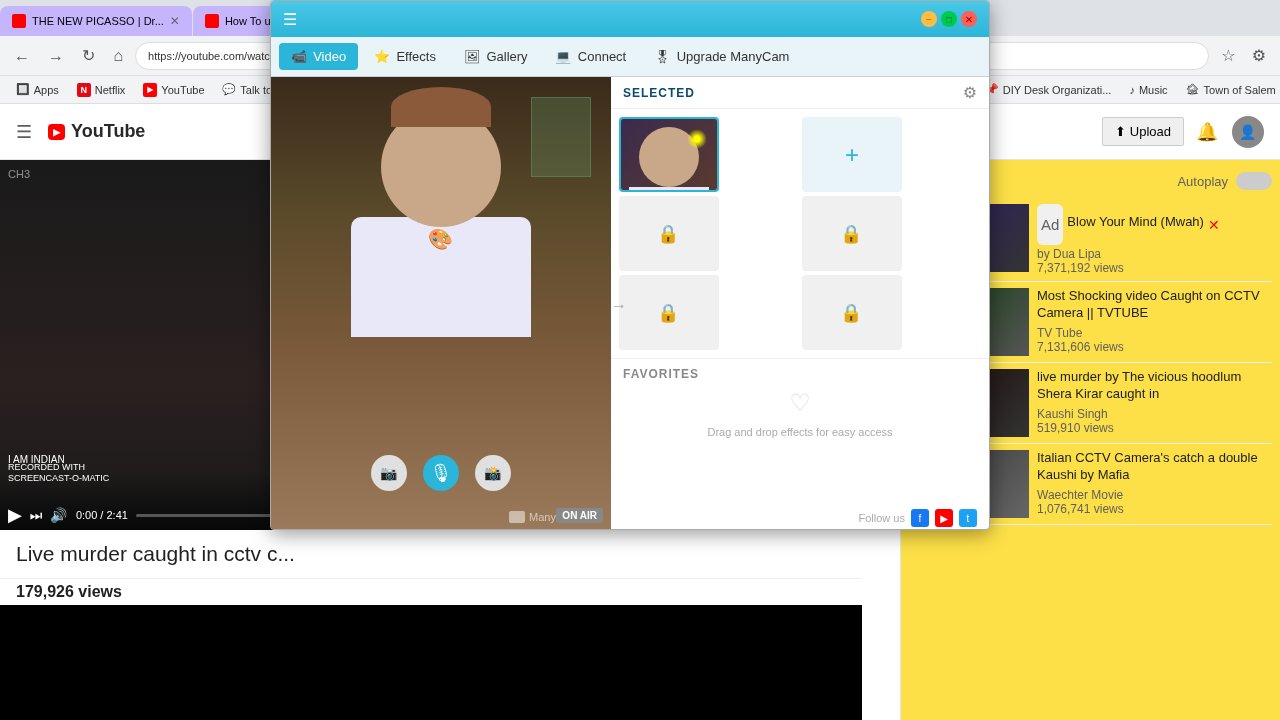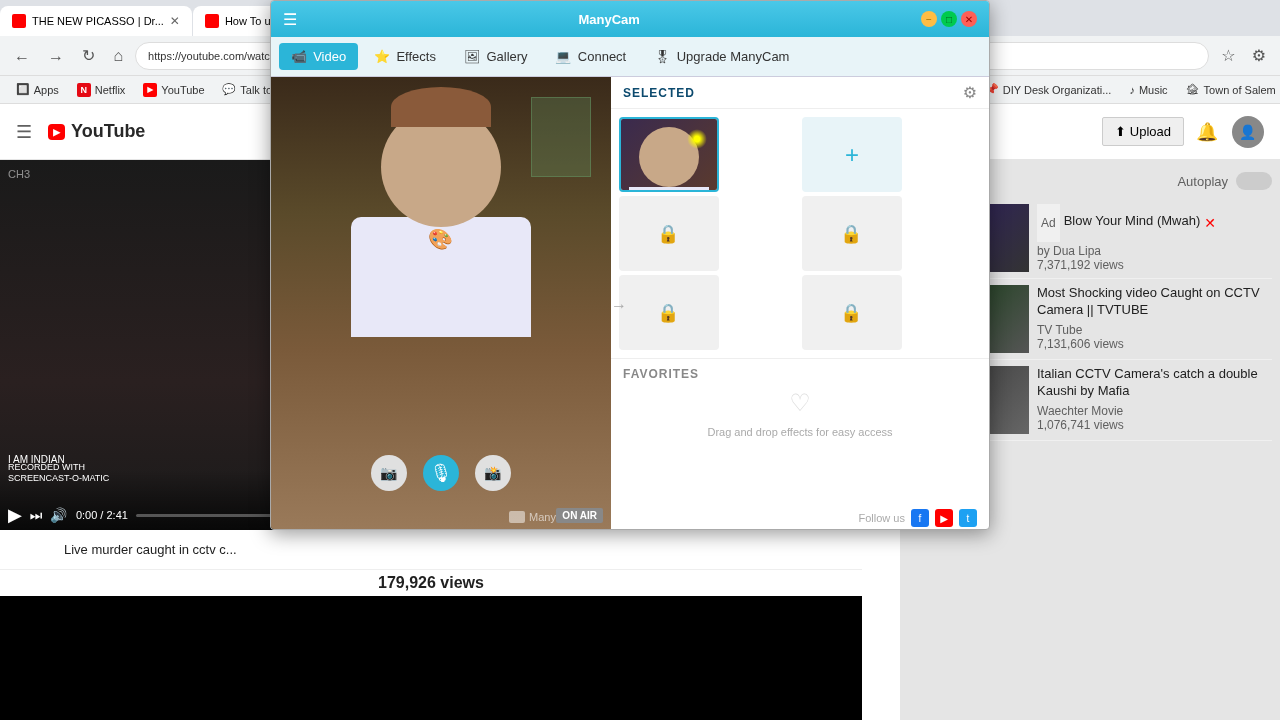--- a/index.html
+++ b/index.html
@@ -1,18 +1,18 @@
 <!DOCTYPE html>
 <html><head>
   <meta charset="utf-8">
   <style>
     * { margin: 0; padding: 0; box-sizing: border-box; }
     body { font-family: Arial, sans-serif; font-size: 12px; background: #f0f0f0; width: 1280px; height: 720px; overflow: hidden; }
     .tab-bar { display: flex; align-items: center; height: 36px; background: #dee1e6; padding: 6px 0 0 0; }
-    .tab { display: flex; align-items: center; height: 30px; padding: 0 12px; font-size: 11px; background: #ffffff; border-radius: 8px 8px 0 0; margin-right: 1px; gap: 6px; max-width: 200px; }
+    .tab { display: flex; align-items: center; height: 30px; padding: 0 12px; font-size: 11px; background: #c4b5fd; border-radius: 8px 8px 0 0; margin-right: 1px; gap: 6px; max-width: 200px; }
     .tab.active { background: #fff; }
     .tab-favicon { width: 14px; height: 14px; border-radius: 2px; flex-shrink: 0; }
     .tab-title { overflow: hidden; text-overflow: ellipsis; white-space: nowrap; flex: 1; }
     .tab-close { color: #666; font-size: 12px; cursor: pointer; }
     .tab-new { background: none; border: none; font-size: 18px; color: #666; padding: 0 8px; cursor: pointer; }
 
     .nav-bar { display: flex; align-items: center; height: 40px; background: #f1f3f4; padding: 0 8px; gap: 6px; border-bottom: 1px solid #ddd; }
     .nav-btn { background: none; border: none; cursor: pointer; color: #555; font-size: 16px; padding: 4px 6px; border-radius: 4px; }
     .address-bar { flex: 1; height: 28px; border: 1px solid #ddd; border-radius: 14px; background: #fff; padding: 0 12px; font-size: 11px; color: #333; display: flex; align-items: center; }
     .nav-actions { display: flex; gap: 4px; }
@@ -45,33 +45,33 @@
     .video-player { width: 100%; height: 370px; background: #222; position: relative; display: flex; align-items: center; justify-content: center; }
     .video-bg { width: 100%; height: 100%; background: linear-gradient(135deg, #1a1a2e 0%, #16213e 50%, #0f3460 100%); position: relative; overflow: hidden; }
     .video-overlay { position: absolute; bottom: 0; left: 0; right: 0; background: linear-gradient(transparent, rgba(0,0,0,0.7)); height: 60px; }
     .video-controls { position: absolute; bottom: 0; left: 0; right: 0; display: flex; align-items: center; padding: 4px 8px; gap: 8px; color: #fff; font-size: 12px; }
     .play-btn { font-size: 18px; cursor: pointer; }
     .time-display { font-size: 11px; }
     .progress-bar { flex: 1; height: 3px; background: rgba(255,255,255,0.3); border-radius: 2px; }
     .progress-fill { height: 100%; background: #f00; width: 0%; border-radius: 2px; }
     .vol-icon { font-size: 14px; cursor: pointer; }
     .video-info { padding: 12px 16px; background: #fff; }
-    .video-title { font-size: 13px; font-weight: normal; color: #212121; margin-left: 48px; }
-
-    
-    .yt-sidebar { width: 380px; background: #e5e5e5; border-left: 1px solid #e5e5e5; overflow-y: auto; padding: 8px; }
+    .video-title { font-size: 21px; font-weight: normal; color: #212121; }
+
+    
+    .yt-sidebar { width: 380px; background: #fde047; border-left: 1px solid #e5e5e5; overflow-y: auto; padding: 8px; }
     .autoplay-row { display: flex; align-items: center; justify-content: flex-end; gap: 8px; padding: 4px 0 8px; font-size: 13px; color: #606060; }
     .toggle-switch { width: 36px; height: 18px; background: #ccc; border-radius: 9px; position: relative; cursor: pointer; }
     .sidebar-video { display: flex; gap: 8px; padding: 6px 0; border-bottom: 1px solid #f0f0f0; cursor: pointer; }
     .sv-thumb { width: 120px; height: 68px; background: #333; flex-shrink: 0; position: relative; }
     .sv-info { flex: 1; }
     .sv-title { font-size: 13px; color: #212121; line-height: 1.3; margin-bottom: 4px; }
     .sv-channel { font-size: 12px; color: #606060; }
     .sv-views { font-size: 12px; color: #606060; }
-    .sv-ad-badge { font-size: 12px; color: #606060; background: #f0f0f0; padding: 12px 4px; border-radius: 0; }
+    .sv-ad-badge { font-size: 15px; color: #606060; background: #f0f0f0; padding: 12px 4px; border-radius: 6px; }
     .thumb-1 { background: linear-gradient(135deg, #1a1a2e, #444); }
     .thumb-2 { background: linear-gradient(135deg, #2d1b69, #333); }
     .thumb-3 { background: linear-gradient(135deg, #0d3b0d, #555); }
     .thumb-4 { background: linear-gradient(135deg, #1a0505, #333); }
     .thumb-5 { background: linear-gradient(135deg, #333, #666); }
 
     
     .manycam-window { position: absolute; top: 0; left: 270px; width: 720px; height: 530px; background: #fff; border: 1px solid #aaa; box-shadow: 0 4px 20px rgba(0,0,0,0.4); z-index: 100; border-radius: 4px; overflow: hidden; }
     .mc-titlebar { display: flex; align-items: center; justify-content: space-between; height: 36px; background: linear-gradient(180deg, #4ac8e8 0%, #2bb5d8 100%); padding: 0 12px; }
     .mc-title { font-size: 13px; color: #fff; font-weight: bold; flex: 1; text-align: center; }
@@ -117,21 +117,21 @@
     .mc-fav-label { font-size: 12px; color: #888; font-weight: bold; letter-spacing: 1px; margin-bottom: 8px; }
     .mc-fav-heart { font-size: 24px; color: #ddd; margin: 8px auto; display: block; text-align: center; }
     .mc-fav-desc { font-size: 11px; color: #aaa; text-align: center; line-height: 1.4; }
     .mc-follow { font-size: 11px; color: #aaa; text-align: right; padding: 4px 12px; display: flex; align-items: center; justify-content: flex-end; gap: 6px; }
     .mc-social-icon { width: 18px; height: 18px; border-radius: 3px; display: inline-flex; align-items: center; justify-content: center; font-size: 10px; color: #fff; cursor: pointer; }
     .mc-fb { background: #1877f2; }
     .mc-yt { background: #ff0000; }
     .mc-tw { background: #1da1f2; }
 
     
-    .views-bar { background: #fff; padding: 4px 16px; border-top: 1px solid #eee; display: flex; justify-content: center; }
+    .views-bar { background: #fff; padding: 4px 16px; border-top: 1px solid #eee; display: flex; justify-content: flex-start; }
     .views-count { font-size: 16px; color: #212121; font-weight: bold; }
 
     .ad-close { color: #ff0000; font-size: 14px; cursor: pointer; }
   </style>
 </head>
 <body>
 
 <div>
 
   <div class="tab-bar">
@@ -310,38 +310,45 @@
 
       <div class="sidebar-video">
         <div class="sv-thumb thumb-3"></div>
         <div class="sv-info">
           <div class="sv-title">Most Shocking video Caught on CCTV Camera || TVTUBE</div>
           <div class="sv-channel">TV Tube</div>
           <div class="sv-views">7,131,606 views</div>
         </div>
       </div>
 
+      <div class="sidebar-video">
+        <div class="sv-thumb thumb-4"></div>
+        <div class="sv-info">
+          <div class="sv-title">live murder by The vicious hoodlum Shera Kirar caught in</div>
+          <div class="sv-channel">Kaushi Singh</div>
+          <div class="sv-views">519,910 views</div>
+        </div>
+      </div>
 
       <div class="sidebar-video">
         <div class="sv-thumb thumb-5"></div>
         <div class="sv-info">
           <div class="sv-title">Italian CCTV Camera's catch a double Kaushi by Mafia</div>
           <div class="sv-channel">Waechter Movie</div>
           <div class="sv-views">1,076,741 views</div>
         </div>
       </div>
     </div>
   </div>
 </div>
 
 <div class="manycam-window">
 
   <div class="mc-titlebar">
     <span class="mc-hamburger">☰</span>
-    <span class="mc-title">ManyCam</span>
     <div class="mc-win-controls">
       <button class="mc-win-btn mc-min">−</button>
       <button class="mc-win-btn mc-max">□</button>
       <button class="mc-win-btn mc-close">✕</button>
     </div>
   </div>
 
   <div class="mc-nav">
     <div class="mc-nav-item active">
       <span>📹</span>

